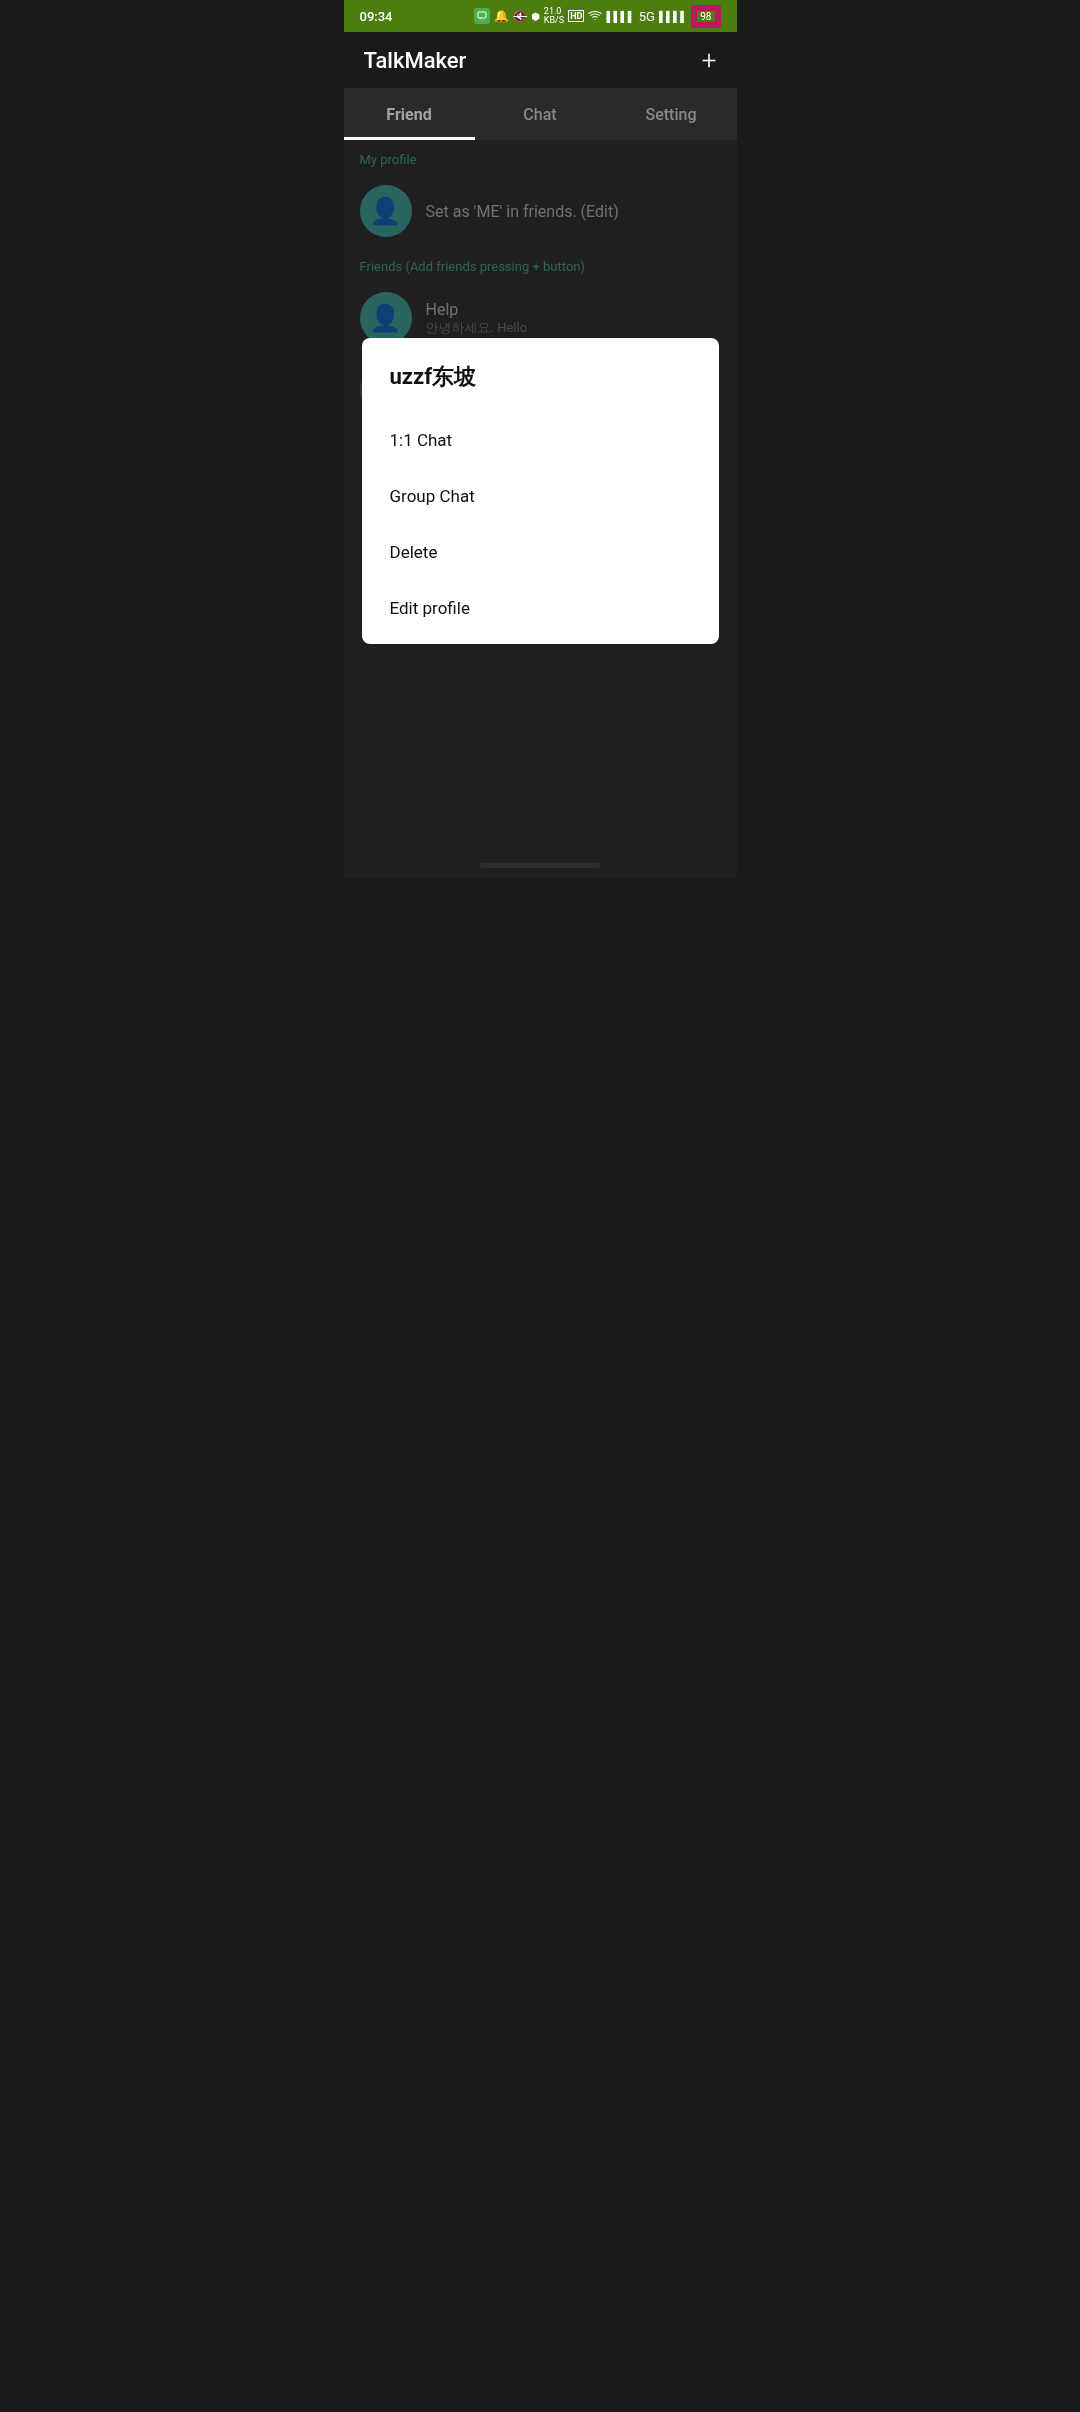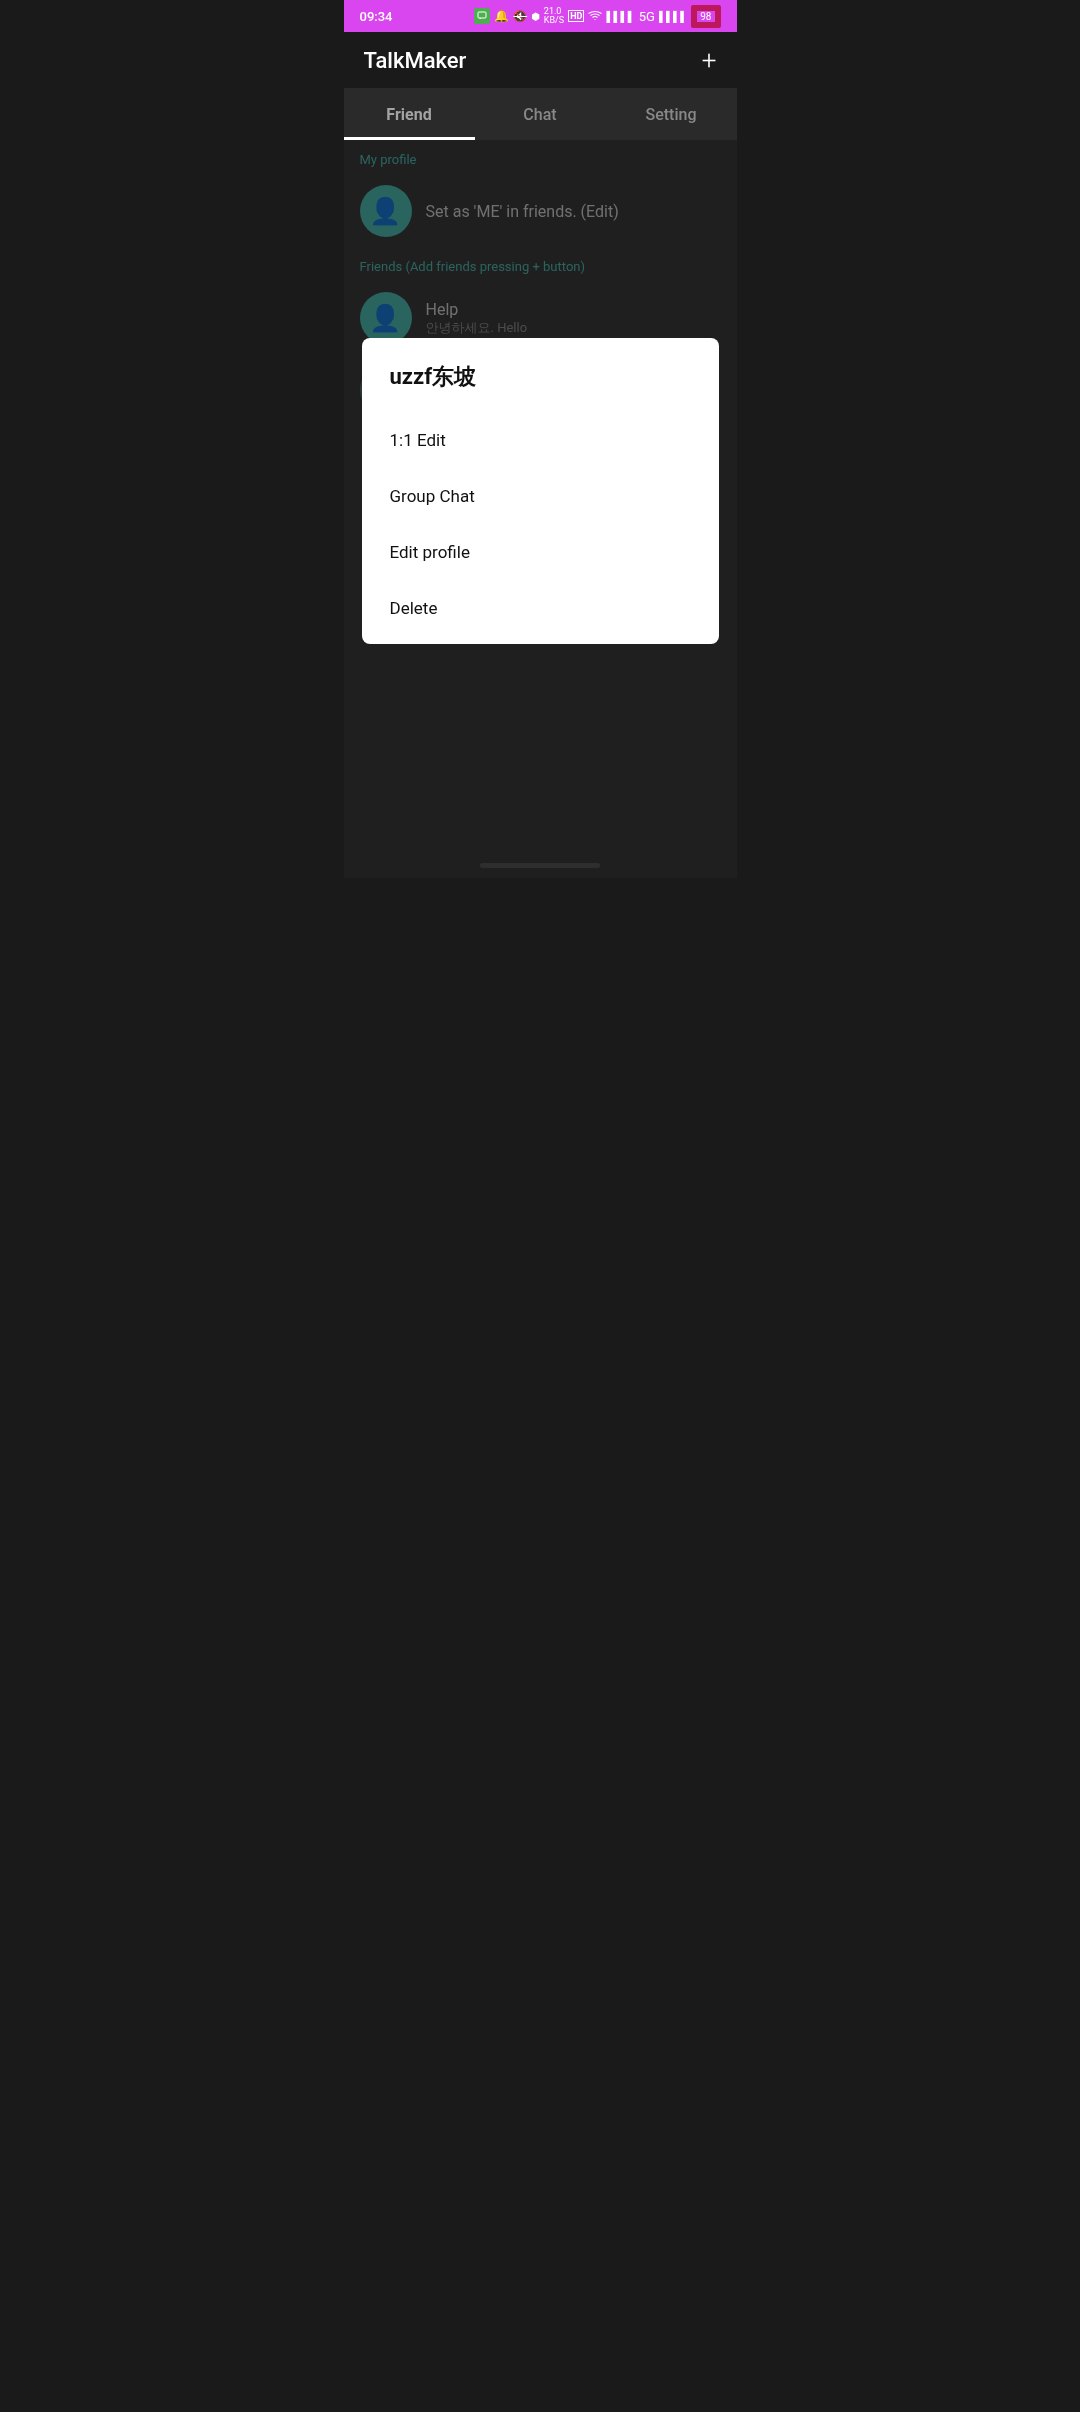--- a/index.html
+++ b/index.html
@@ -16,21 +16,21 @@
       font-family: 'Roboto', Arial, sans-serif;
       position: relative;
       overflow: hidden;
       margin: 0 auto;
     }
 
     
     .status-bar {
       width: 100%;
       height: 32px;
-      background: #d946ef;
+      background: #4d7c0f;
       display: flex;
       align-items: center;
       justify-content: space-between;
       padding: 4px 16px;
     }
 
     .status-time {
       color: white;
       font-size: 13px;
       font-weight: 500;
@@ -297,21 +297,21 @@
     <div class="friend-info">
       <div class="friend-name" style="color:#ccc;">uzzf东坡</div>
     </div>
   </div>
 
   <div class="overlay"></div>
 
   <div class="popup-menu">
     <div class="popup-username">uzzf东坡</div>
 
-    <div class="popup-menu-item">1:1 Edit</div>
+    <div class="popup-menu-item">1:1 Chat</div>
     <div class="popup-menu-item">Group Chat</div>
+    <div class="popup-menu-item">Delete</div>
     <div class="popup-menu-item">Edit profile</div>
-    <div class="popup-menu-item">Delete</div>
   </div>
 
 </div>
 
 <div class="bottom-area"></div>
 
 </body></html>

